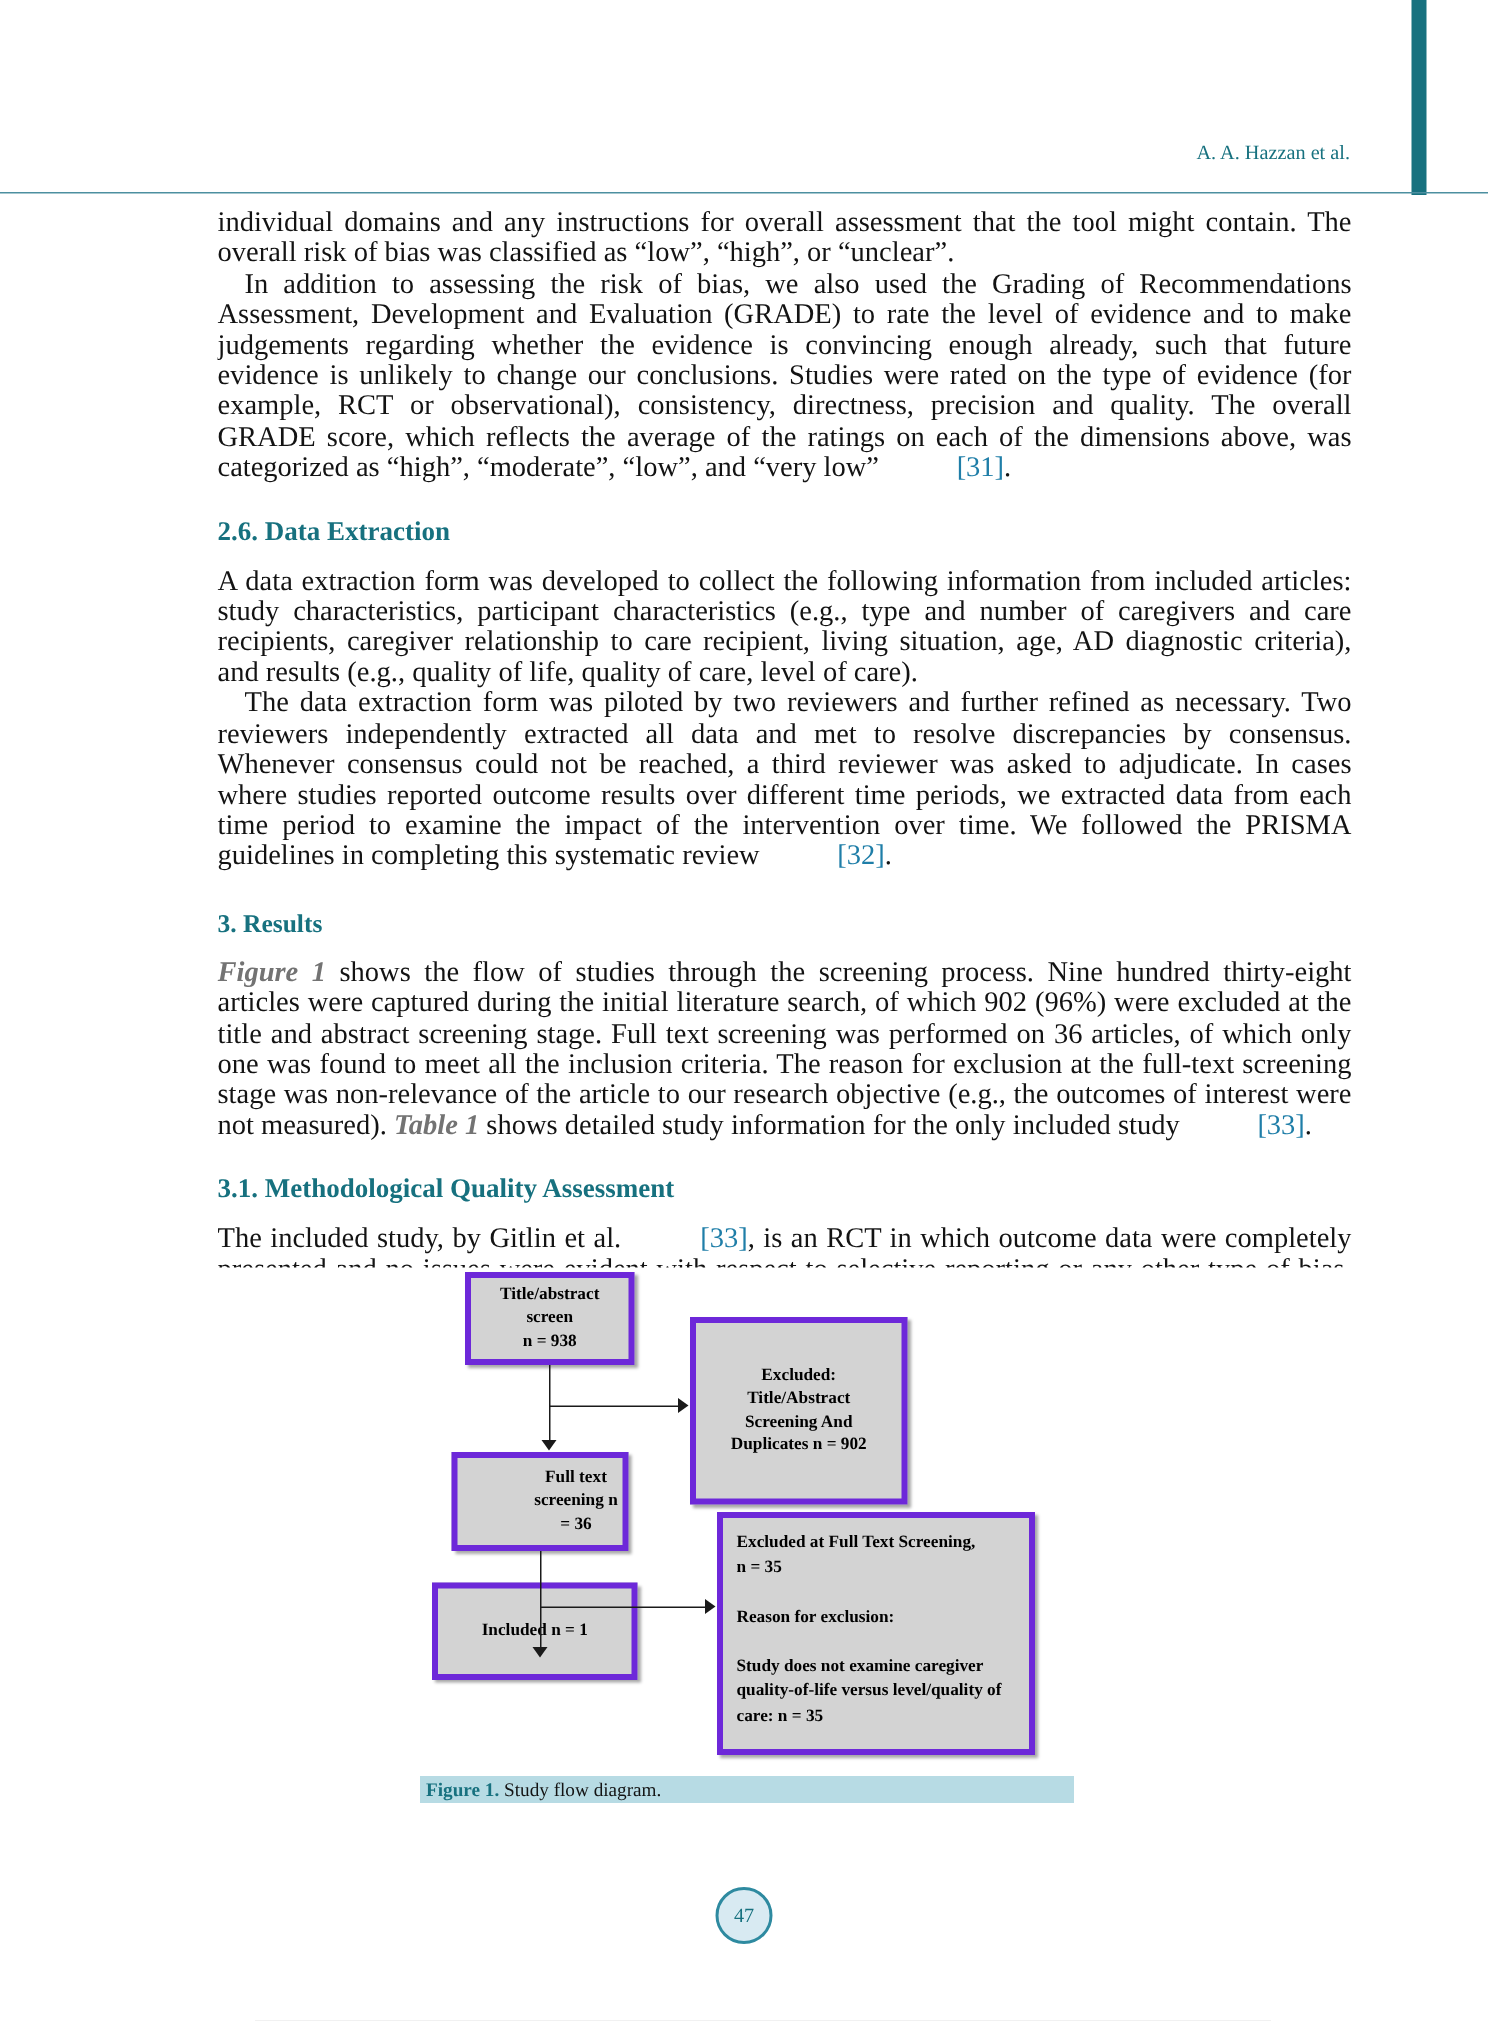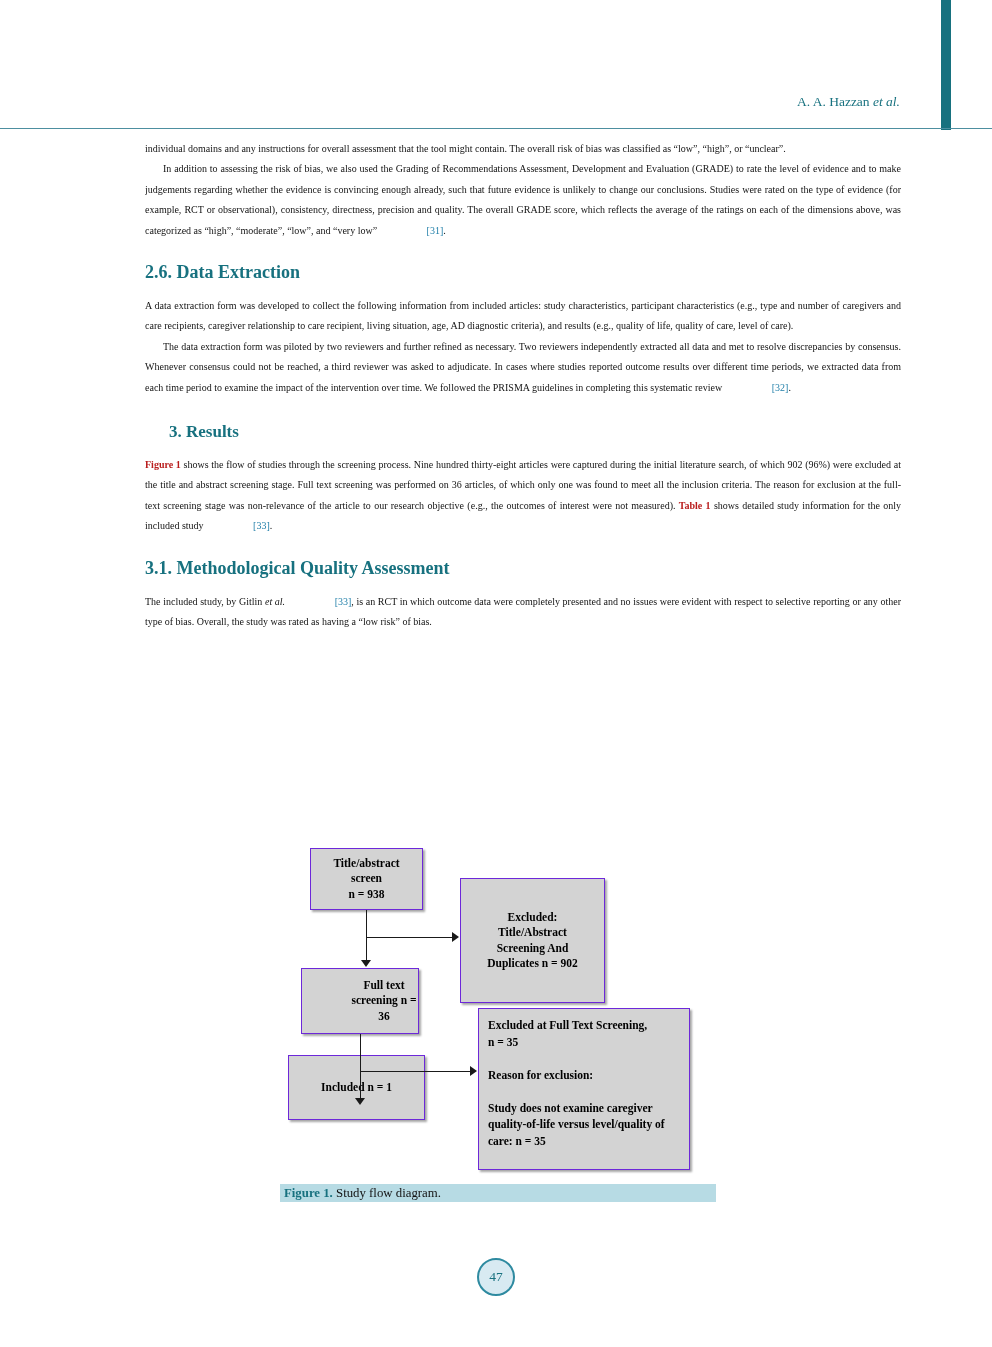--- a/index.html
+++ b/index.html
@@ -36,51 +36,52 @@
 
   
   .text-column {
     position: absolute;
     left: 145px; top: 139px;
     width: 756px; height: 706px;
     overflow: hidden;
   }
   .para {
     margin: 0;
-    font-size: 10px;
+    font-size: 19px;
     line-height: 20.4px;
     text-align: justify;
   }
   .para.indent { text-indent: 18px; }
   .h-main, .h-sub {
     color: #17717f;
     font-weight: bold;
     margin: 21px 0 13px 0;
   }
-  .h-main { font-size: 17px; margin-top: 24px; margin-left: 24px; }
+  .h-main { font-size: 17px; margin-top: 24px; }
   .h-sub  { font-size: 18px; }
   .ref {
     color: #1f7ea8;
     text-decoration: none;
     cursor: pointer;
     padding-left: 47px;
   }
   .inline-link {
-    color: #b91c1c;
+    color: #737373;
     font-weight: bold;
     text-decoration: none;
     cursor: pointer;
-  }
-  .it { font-style: italic; }
+    font-style: italic;
+  }
+  .it { }
 
   
   .flow-box {
     position: absolute;
     background: #d3d3d3;
-    border: 1px solid #6d28d9;
+    border: 4px solid #6d28d9;
     box-shadow: 2px 2px 2px rgba(0,0,0,0.35);
     font-weight: bold;
     font-size: 11.5px;
     line-height: 15.5px;
     white-space: pre-line;
     display: flex;
     align-items: center;
     justify-content: center;
     text-align: center;
     box-sizing: border-box;

